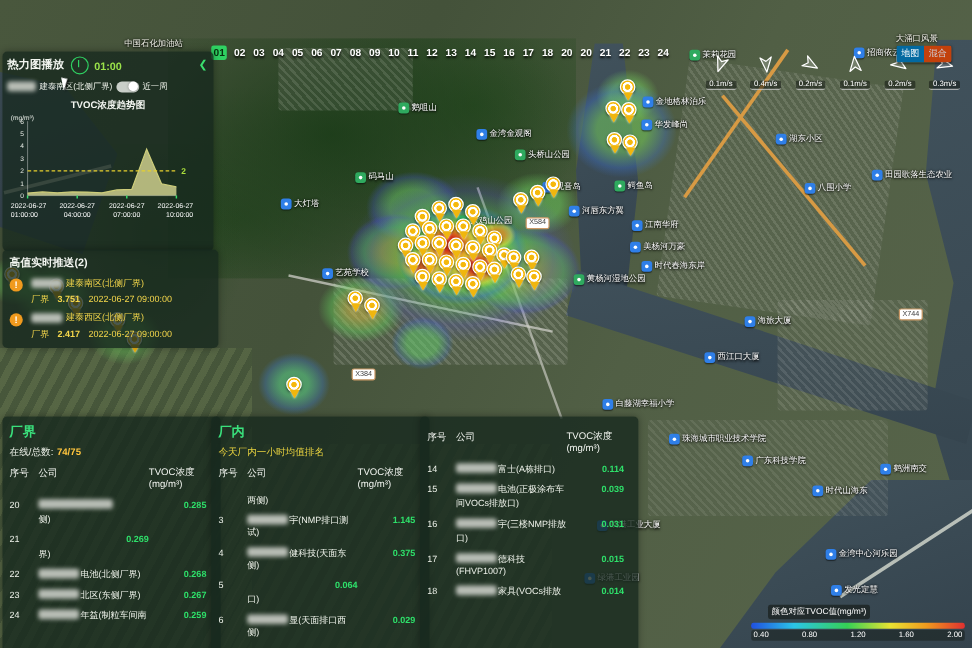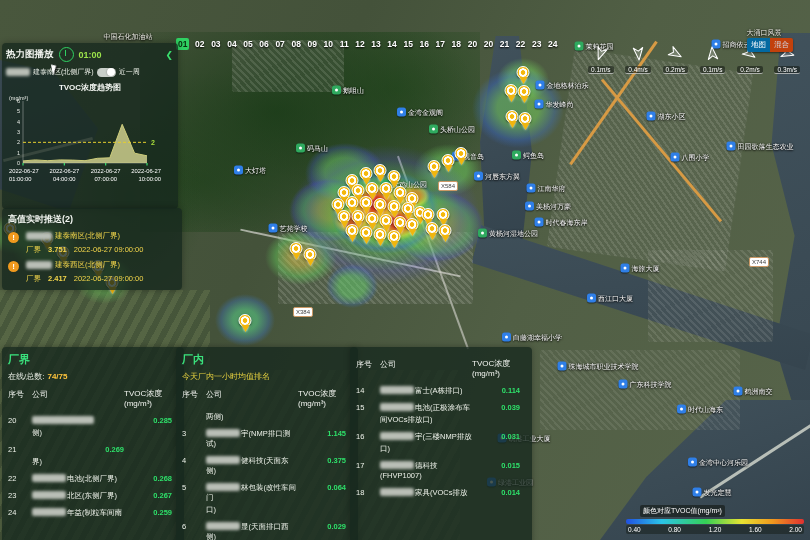--- a/index.html
+++ b/index.html
@@ -736,21 +736,20 @@
           <span class="co"><span class="blur" style="width: 34px;"></span><span>宇(NMP排口测试)</span></span>
           <span class="val">1.145</span>
         </div>
         <div class="prowitem">
           <span>4</span>
           <span class="co"><span class="blur" style="width: 34px;"></span><span>健科技(天面东侧)</span></span>
           <span class="val">0.375</span>
         </div>
         <div class="prowitem">
           <span>5</span>
-          <span class="co"><span class="blur" style="width: 34px;"></span><span>林包装(改性车间门</span></span>
           <span class="val">0.064</span>
           <div class="pwrap">口)</div>
         </div>
         <div class="prowitem">
           <span>6</span>
           <span class="co"><span class="blur" style="width: 34px;"></span><span>显(天面排口西侧)</span></span>
           <span class="val">0.029</span>
         </div>
       </div>
       <div class="bpanel panelbox" style="left: 350px;">

